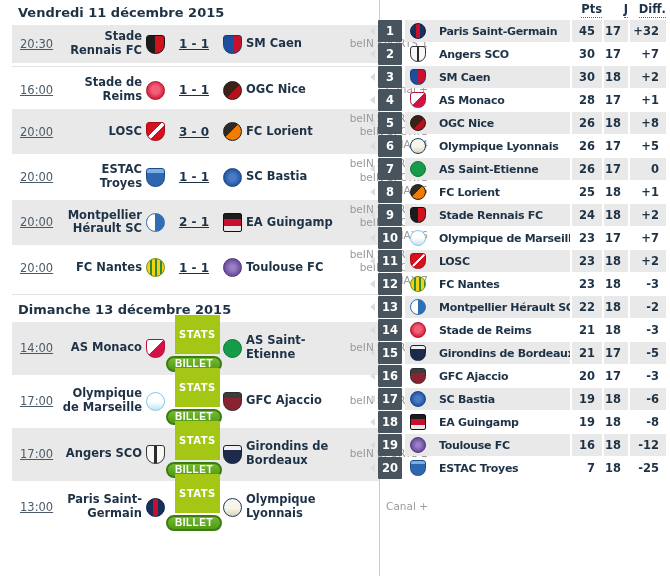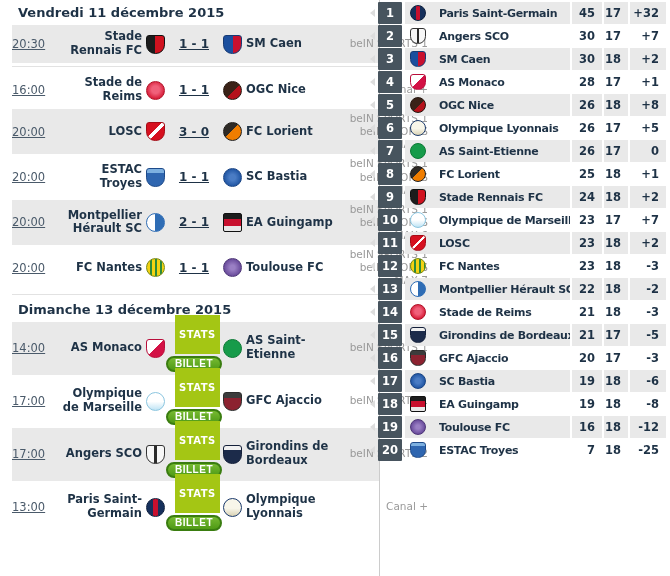--- a/index.html
+++ b/index.html
@@ -7,21 +7,21 @@
   #app { position:relative; width:670px; height:576px; background:#fff; overflow:hidden; }
 
   
   #fixtures { position:absolute; left:12px; top:0; width:368px; height:576px;
               border-right:1px solid #ccc; }
   .day { padding-top:2px; }
   .day.bordered { border-top:1px solid #e2e2e2; margin-top:3px; padding-top:4px; }
   .day-header { font-size:13px; font-weight:bold; color:#1e3246; padding:3px 8px 5px 6px; }
   .match-row { display:flex; align-items:center; padding:3px 0; min-height:38px; }
   .match-row.shaded { background:#e9e9e9; }
-  .mtime { width:44px; font-size:11.5px; color:#4a5a6a;
+  .mtime { width:44px; padding-left:8px; font-size:11.5px; color:#4a5a6a;
            text-decoration:underline; flex:none; }
   .hname { width:86px; text-align:right; font-size:11.5px; font-weight:bold;
            color:#1e3246; line-height:1.2; flex:none; }
   .aname { width:100px; text-align:left; font-size:11.5px; font-weight:bold;
            color:#1e3246; line-height:1.2; flex:none; }
   .mlogo { width:19px; height:19px; flex:none; margin:0 4px; border:1px solid rgba(0,0,0,.35);
            display:inline-block; }
   .mlogo.circle { border-radius:50%; }
   .mlogo.shield { border-radius:3px 3px 48% 48%; }
   .mlogo.rect   { border-radius:2px; }
@@ -243,20 +243,30 @@
     <div class="aname">Olympique Lyonnais</div>
     <div class="channels">
               <div>Canal +</div>
             </div>
   </div>
 </div>
   </div>
 </div>
 
   <div id="standings">
+    <div class="t-head">
+      <div></div>
+        <div></div>
+        <div></div>
+        <div></div>
+        <div></div>
+      <div class="h"><span>Pts</span></div>
+      <div class="h"><span>J</span></div>
+      <div class="h"><span>Diff.</span></div>
+    </div>
     <div id="t-rows">
   <div class="t-row shaded">
     <span class="trend"></span>
     <div class="rank">1</div>
     <div></div>
     <div class="cell">
             <span class="tlogo circle" style="background: linear-gradient(90deg, rgb(22, 48, 92) 36%, rgb(200, 16, 46) 36%, rgb(200, 16, 46) 62%, rgb(22, 48, 92) 62%); border-color: rgb(13, 30, 60);"></span>
           </div>
     <div class="cell tname">Paris Saint-Germain</div>
     <div class="cell num pts">45</div>

